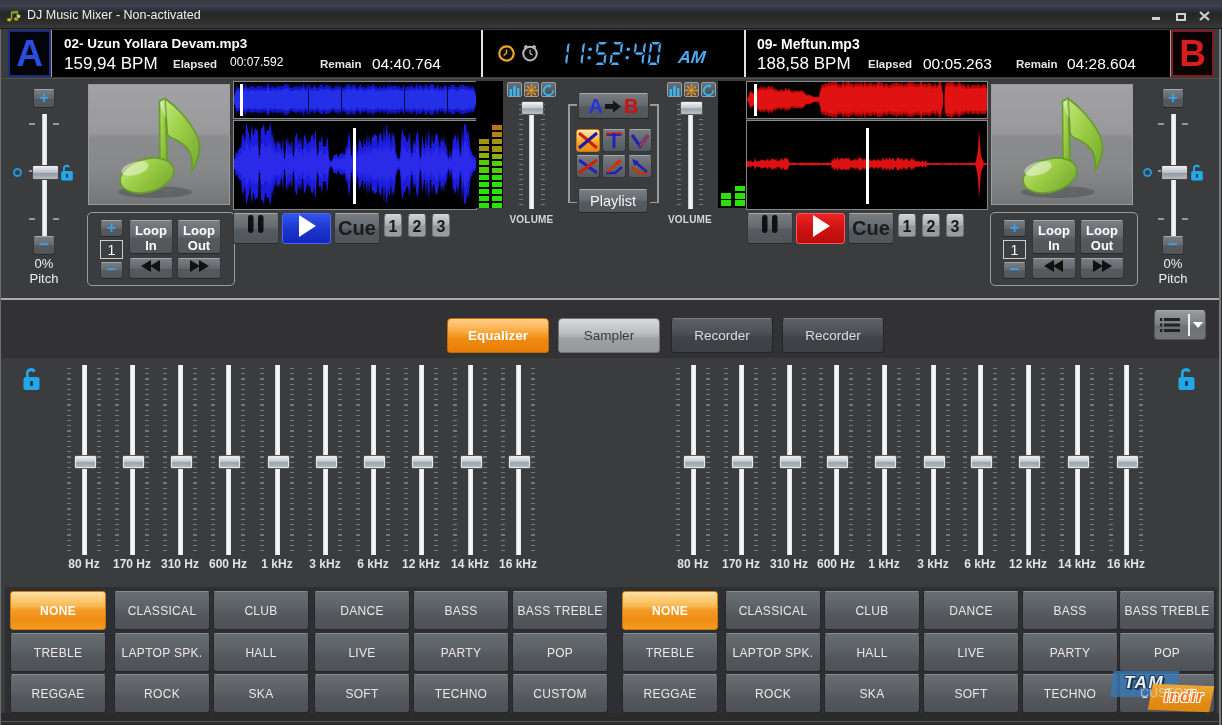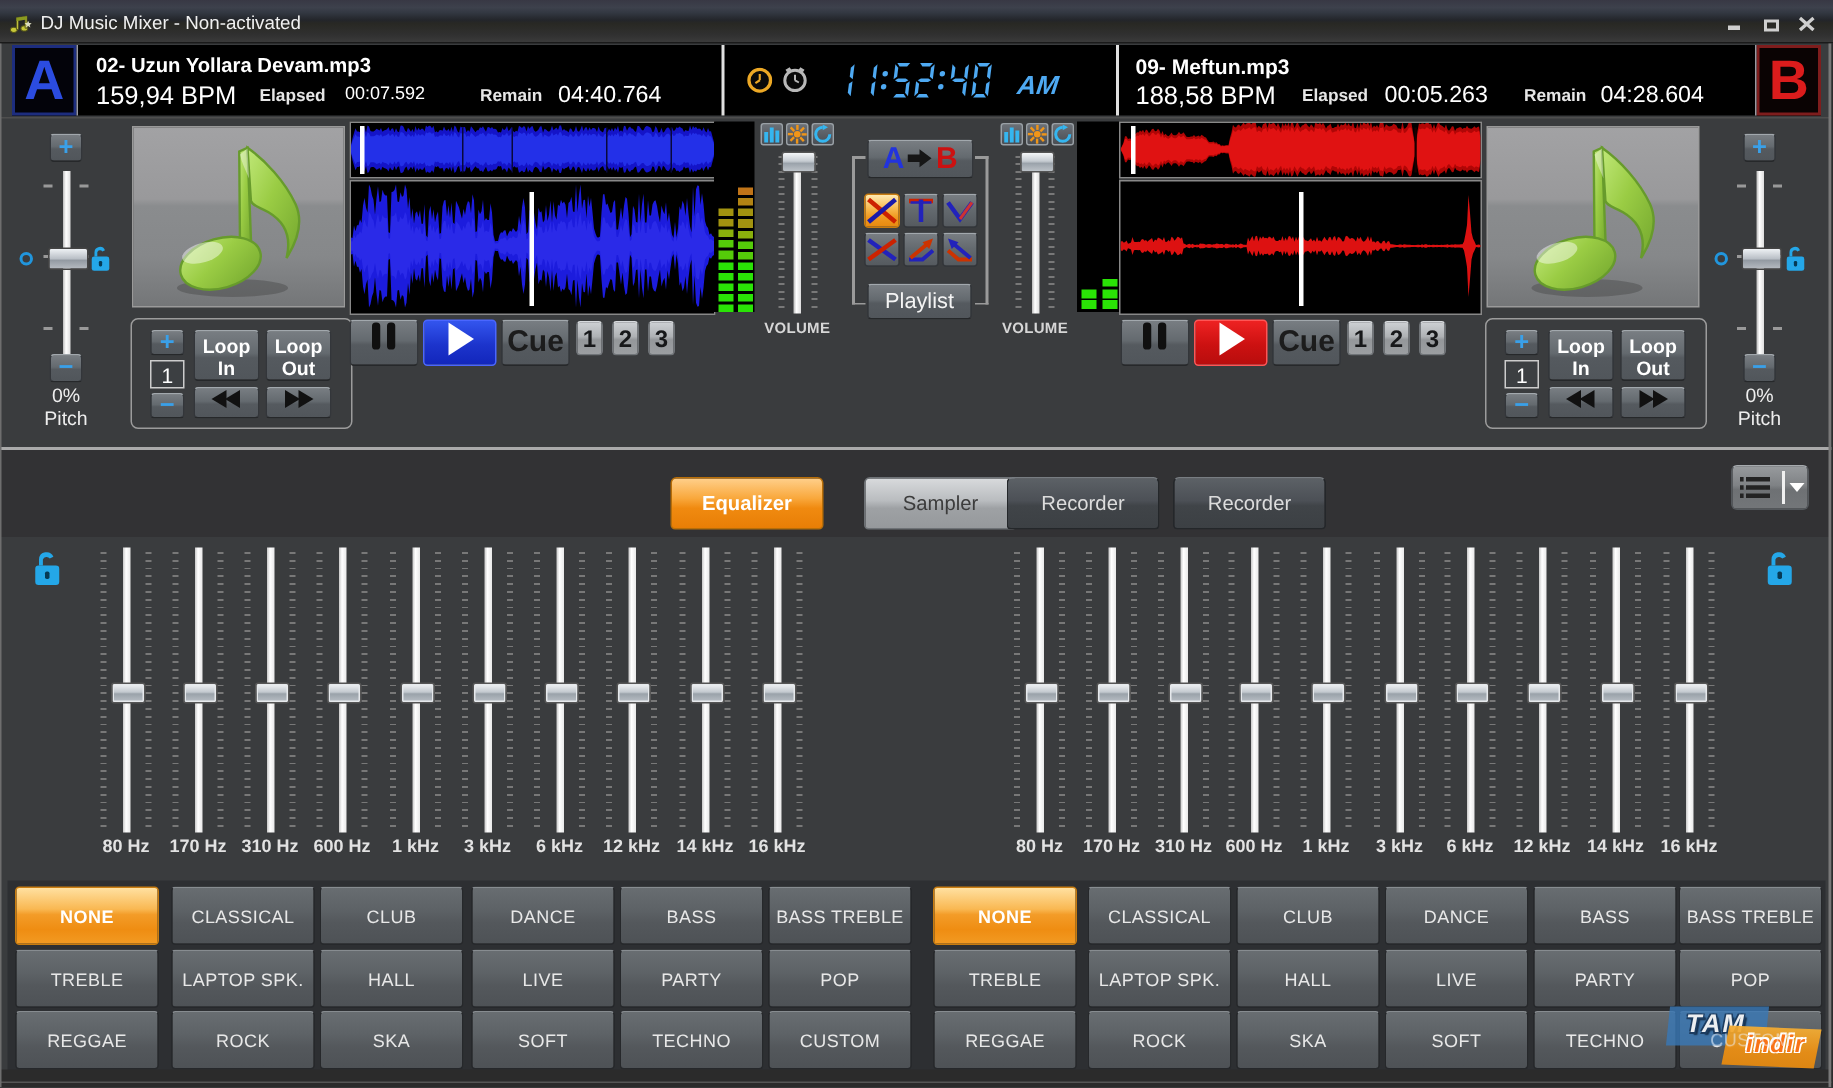--- a/index.html
+++ b/index.html
@@ -370,21 +370,21 @@
     <div style="position:absolute;left:1143px;top:271px;width:60px;text-align:center;font-size:13px;color:#eee">Pitch</div>
 <div style="position:absolute;left:1143px;top:168px;width:9px;height:9px;border:2.6px solid #2196dd;border-radius:50%;box-sizing:border-box"></div>
 <svg width="14" height="19" viewBox="0 0 19 26" style="position:absolute;left:1190px;top:163px">
       <path d="M4 11 L4 7 A5 5 0 0 1 13.6 5.2 L11.2 6.4 A2.6 2.6 0 0 0 6.6 7 L6.6 11 Z" fill="#24a7e8"></path>
       <rect x="1.5" y="11" width="16" height="13" rx="2.2" fill="#24a7e8"></rect>
       <rect x="8" y="15" width="3" height="5" rx="1.2" fill="#063a55"></rect>
     </svg>
 <div style="position:absolute;left:0;top:298px;width:1222px;height:2px;background:#aaa"></div>
 <div style="position:absolute;left:0;top:300px;width:1222px;height:58px;background:#323234"></div>
 <div class="tab" style="left:447px;background:linear-gradient(180deg,#ffcf8a 0%,#f9a83c 40%,#f08a10 60%,#e87e06 100%);border:1px solid #b86e08;color:#fff;font-weight:bold;">Equalizer</div>
-<div class="tab" style="left:576px;background:linear-gradient(180deg,#d8dadc 0%,#b9bcbf 45%,#9ea1a4 60%,#96999c 100%);border:1px solid #6e7276;color:#3c3c3c;">Sampler</div>
+<div class="tab" style="left:558px;background:linear-gradient(180deg,#d8dadc 0%,#b9bcbf 45%,#9ea1a4 60%,#96999c 100%);border:1px solid #6e7276;color:#3c3c3c;">Sampler</div>
 <div class="tab" style="left:671px;">Recorder</div>
 <div class="tab" style="left:782px;">Recorder</div>
 <div style="position:absolute;left:1154px;top:310px;width:52px;height:30px;border-radius:4px;border:1px solid #54585c;border-top-color:#a6aaae;background:linear-gradient(180deg,#979a9d 0%,#7f8285 45%,#6e7174 55%,#737679 100%);box-sizing:border-box">
 <svg width="50" height="28" viewBox="0 0 50 28">
 <g fill="#232323">
           <rect x="9" y="7" width="16" height="3"></rect>
           <rect x="9" y="12.5" width="16" height="3"></rect>
           <rect x="9" y="18" width="16" height="3"></rect>
 <rect x="5" y="7" width="2.4" height="3"></rect>
           <rect x="5" y="12.5" width="2.4" height="3"></rect>

